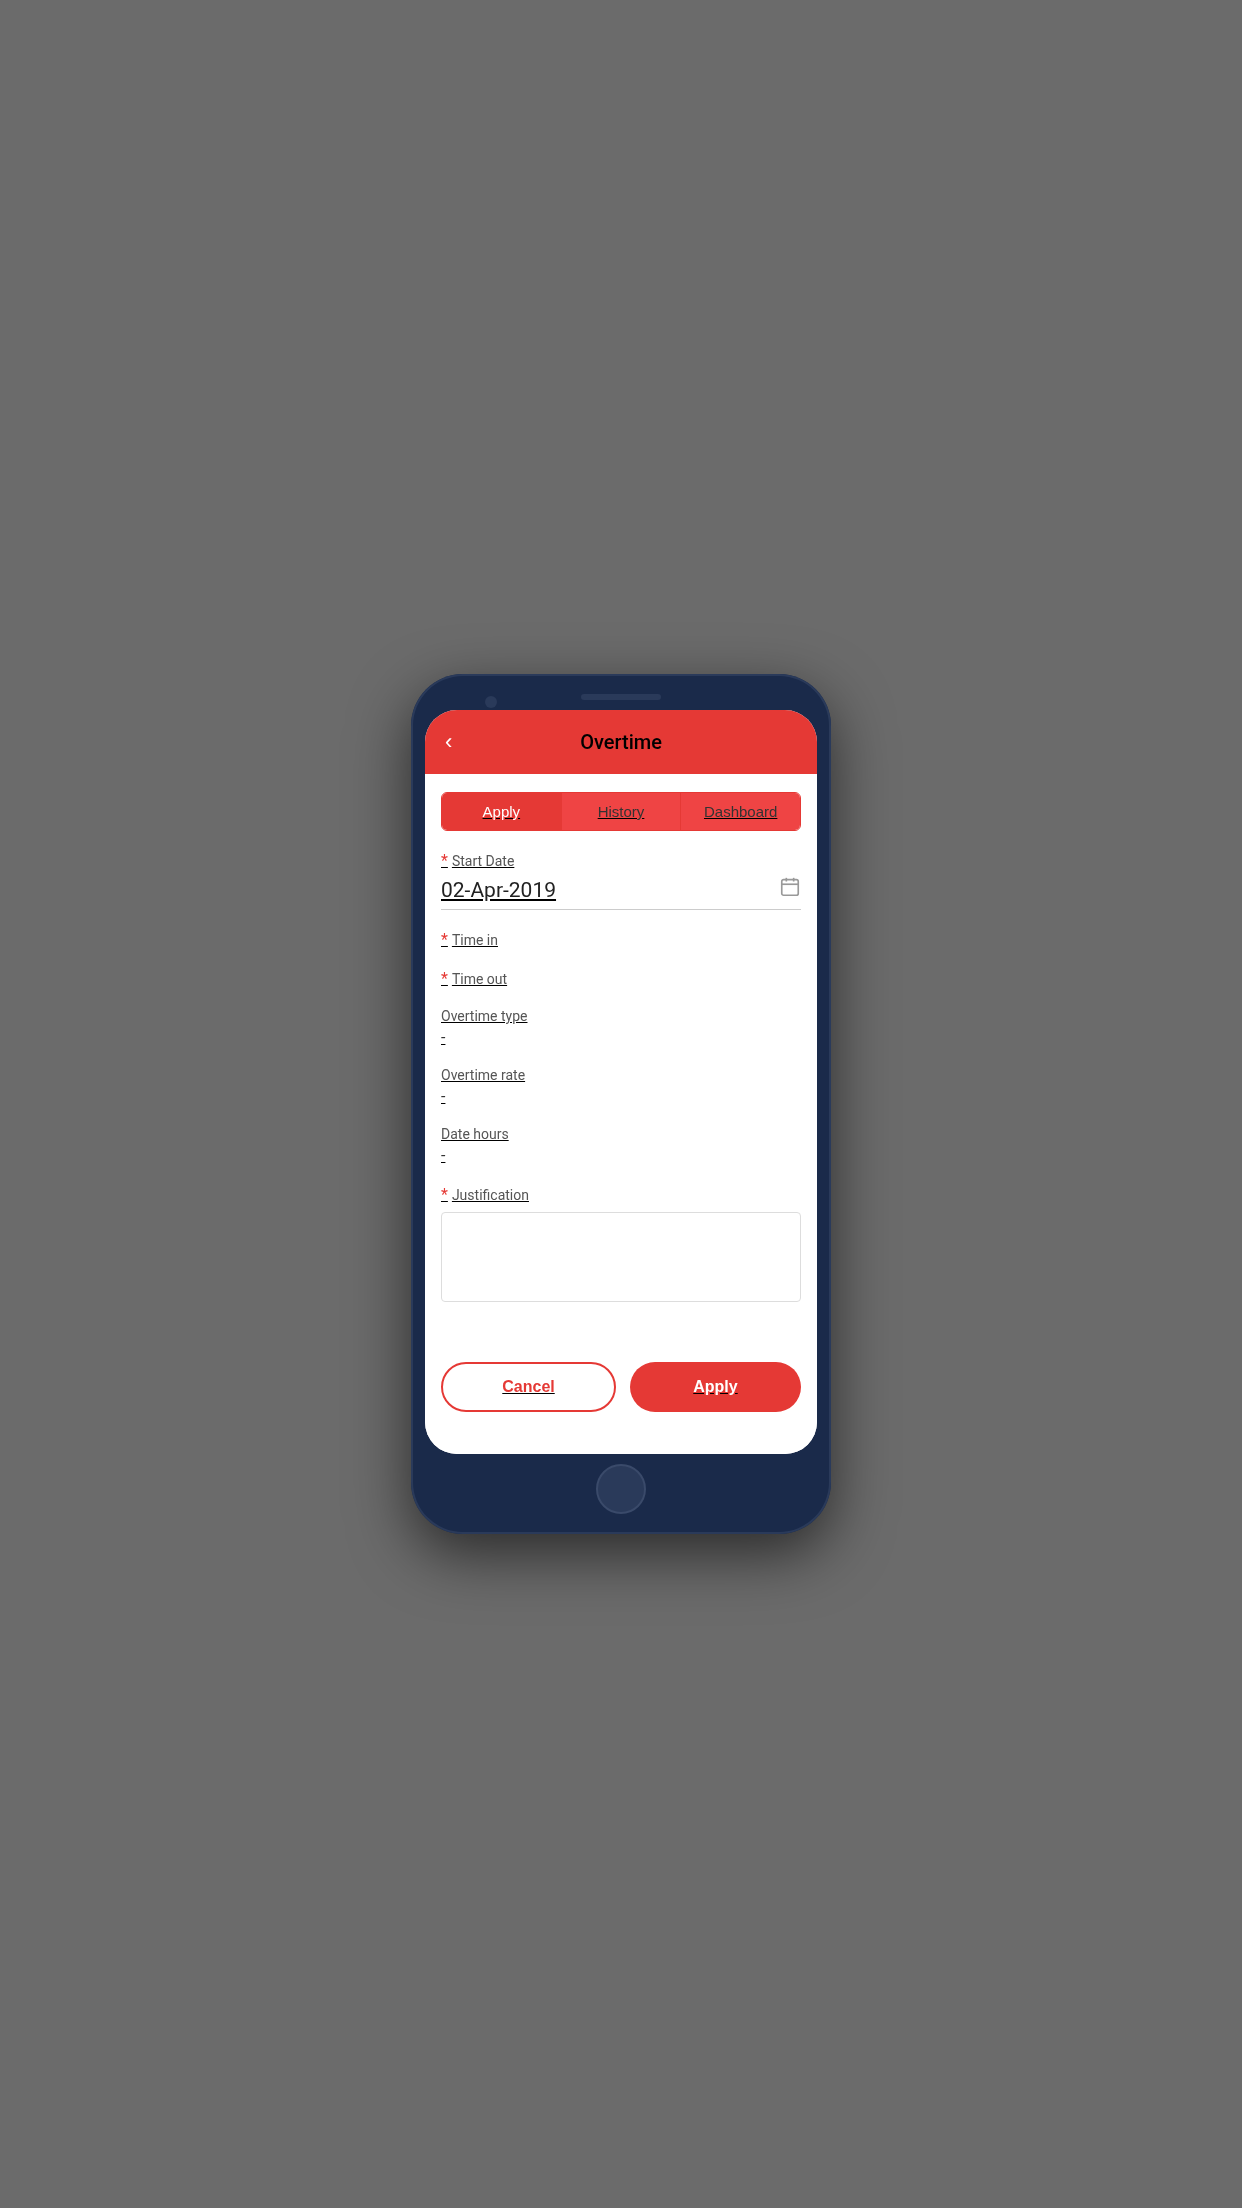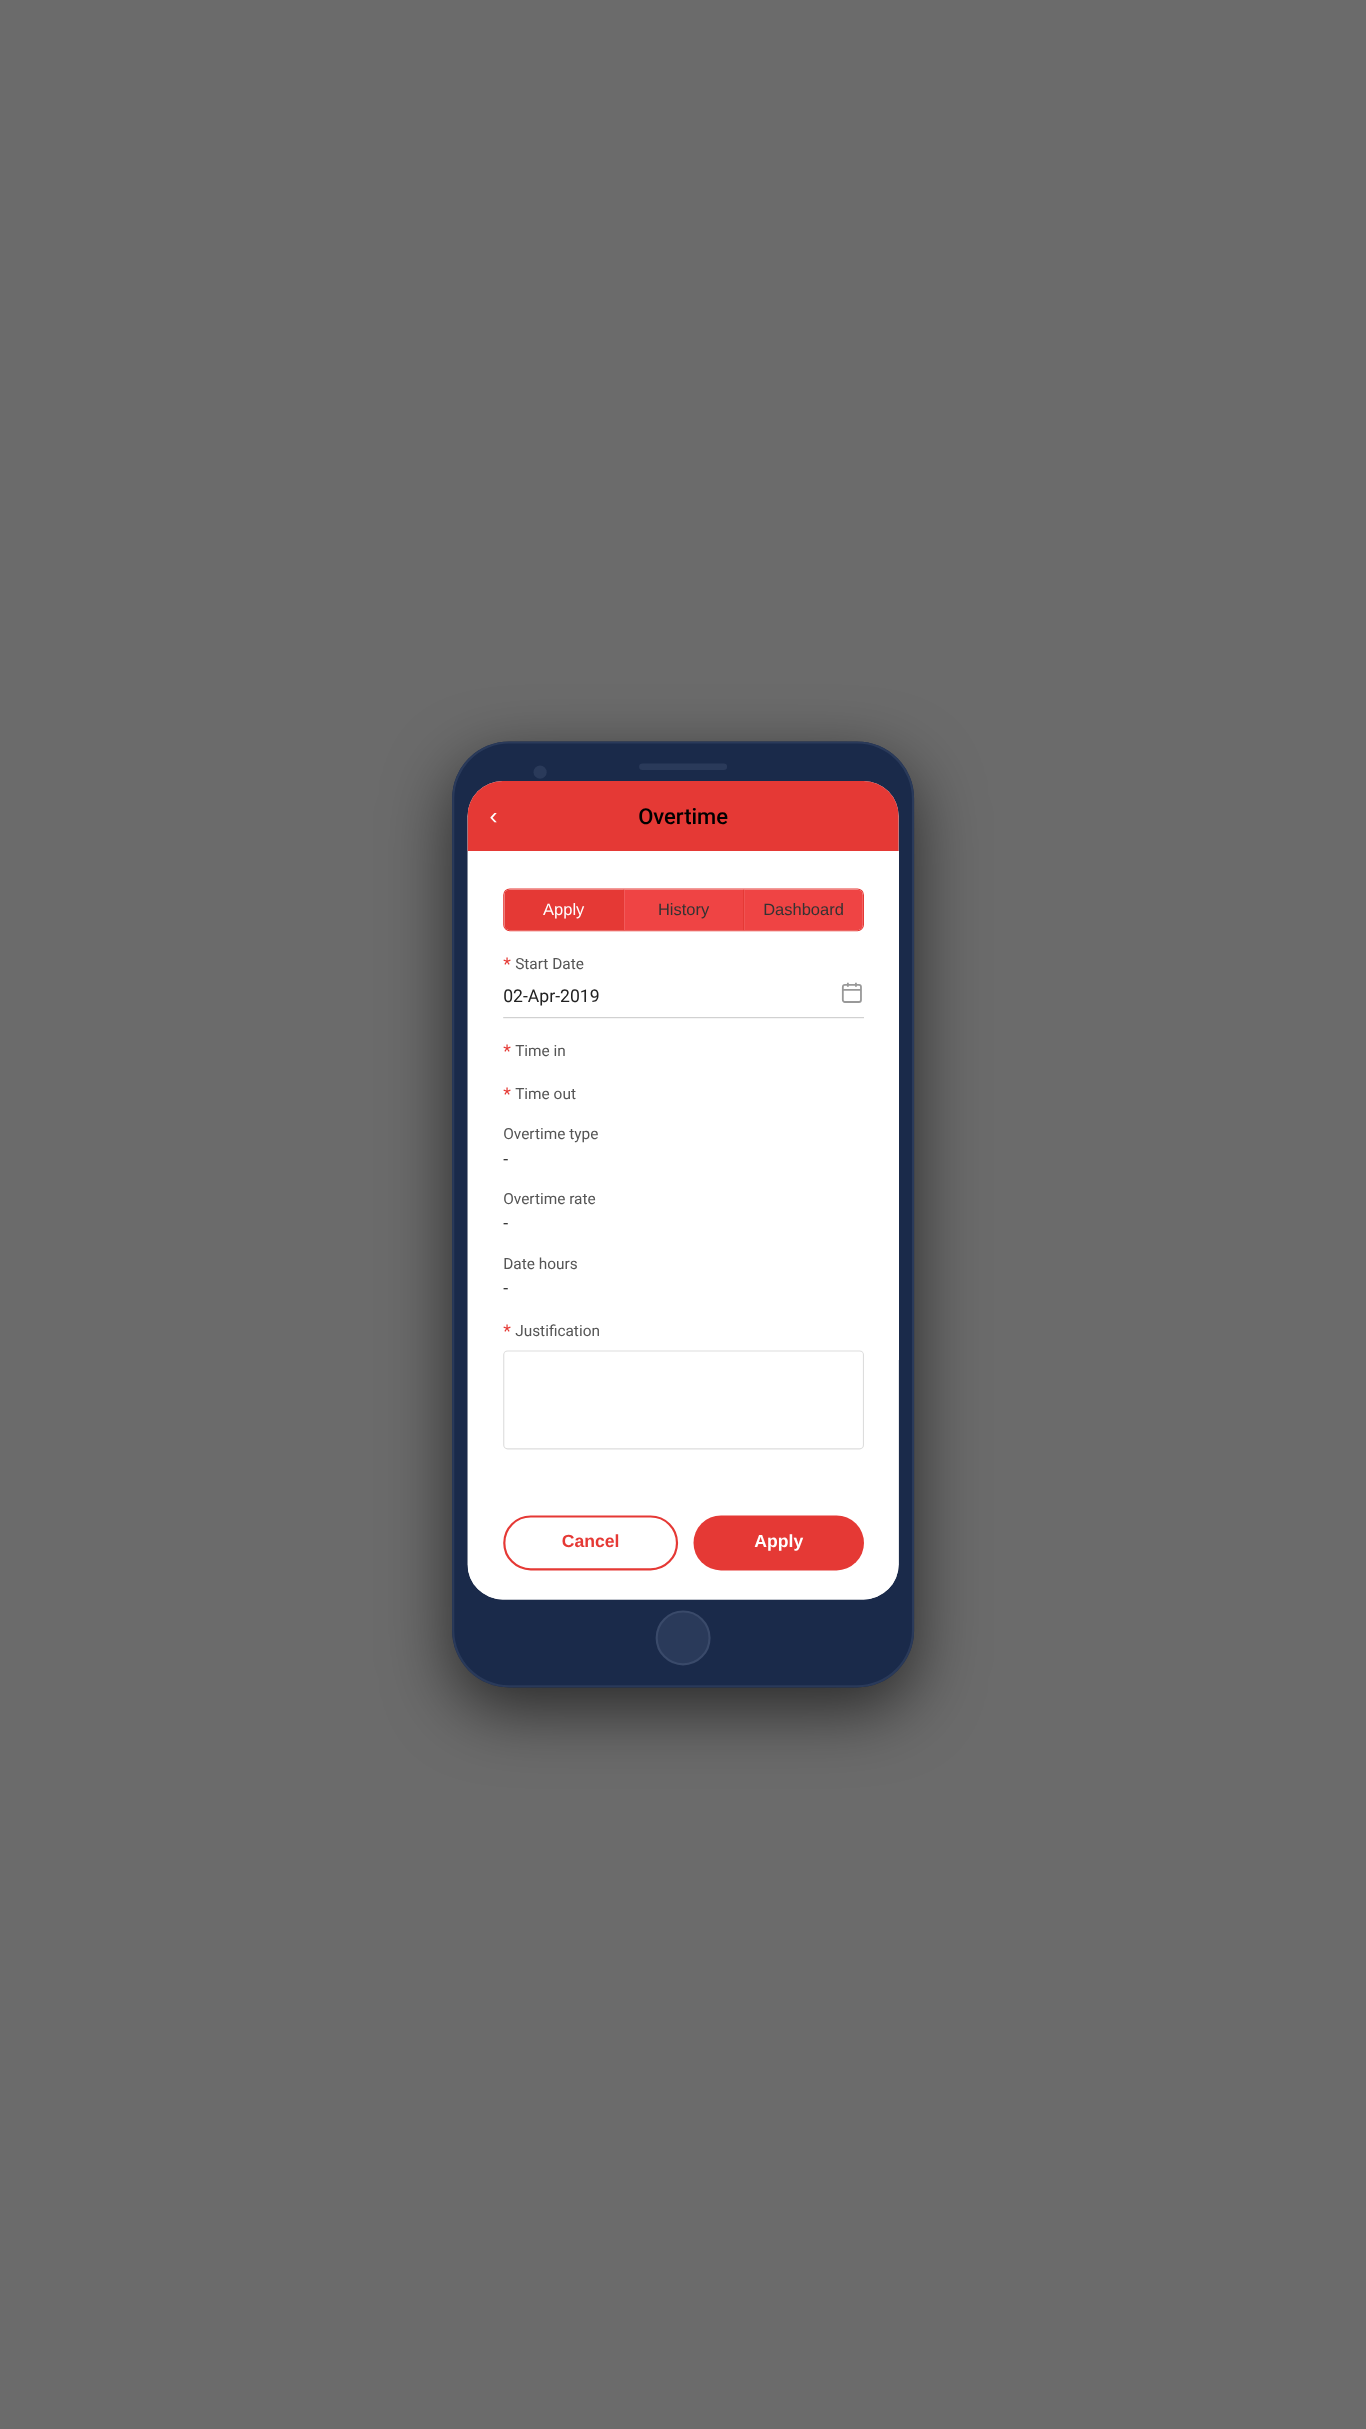--- a/index.html
+++ b/index.html
@@ -88,21 +88,22 @@
       position: absolute;
       left: 50%;
       transform: translateX(-50%);
     }
 
     
     .app-content {
       flex: 1;
       background: white;
       overflow-y: auto;
-      padding: 16px;
+      padding: 0;
+      text-decoration: underline;
     }
 
     
     .tabs-container {
       display: flex;
       margin: 18px 16px 0 16px;
       border: 1.5px solid #e53935;
       border-radius: 6px;
       overflow: hidden;
     }
@@ -153,21 +154,21 @@
 
     .field-input-row {
       display: flex;
       align-items: center;
       border-bottom: 1.5px solid #ccc;
       padding-bottom: 6px;
     }
 
     .field-value {
       flex: 1;
-      font-size: 16px;
+      font-size: 21px;
       color: #222;
       font-weight: 400;
     }
 
     .field-value.placeholder {
       color: #bbb;
     }
 
     .field-icon {
       color: #999;

